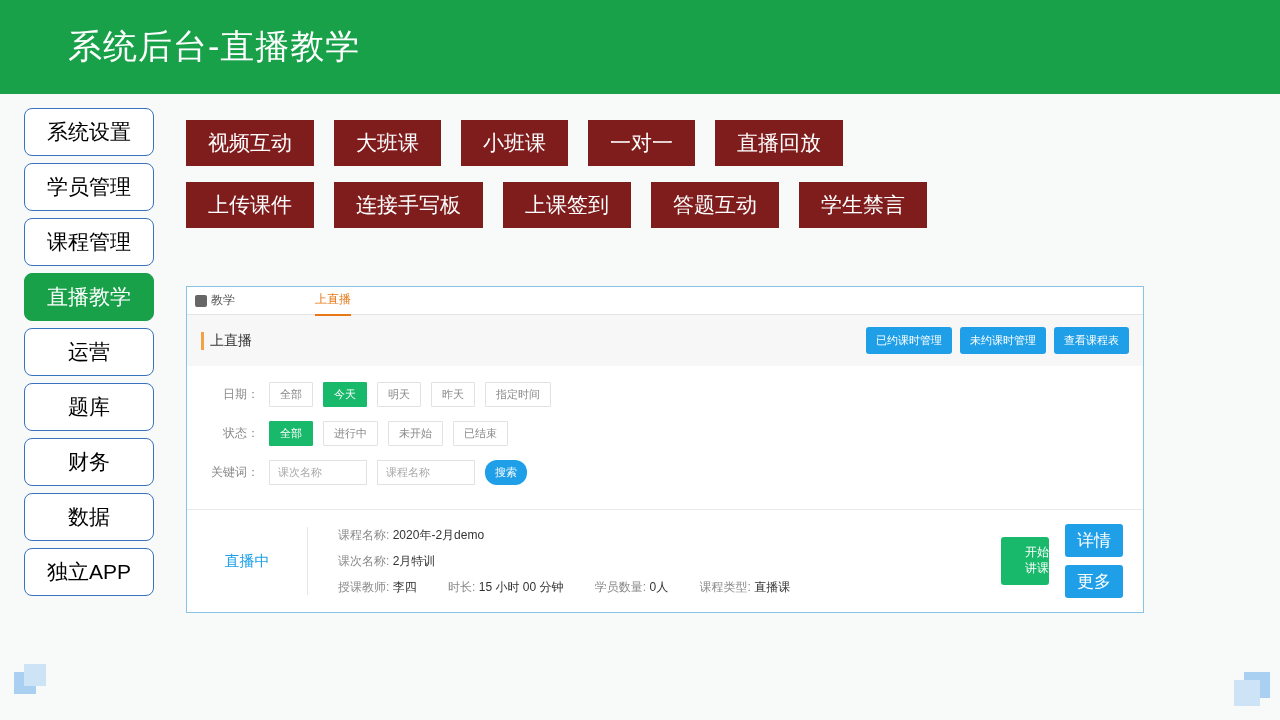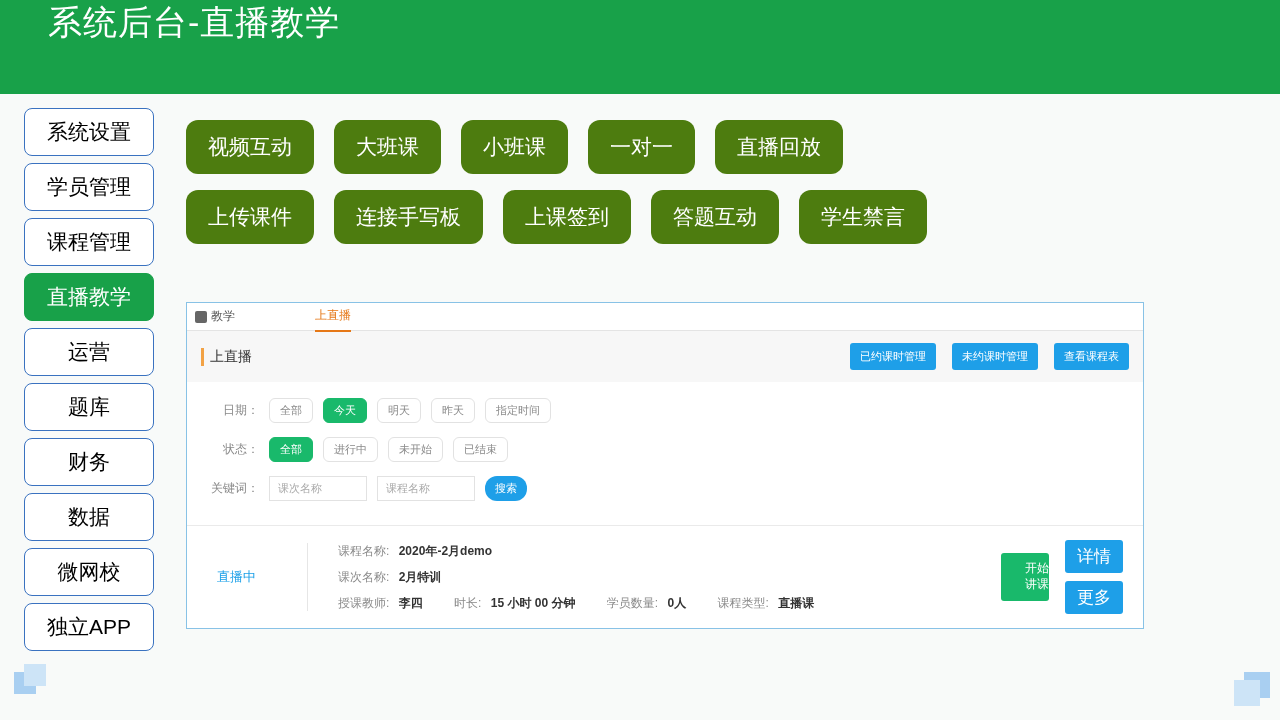--- a/index.html
+++ b/index.html
@@ -1,59 +1,59 @@
 <!DOCTYPE html>
 <html><head>
   <meta charset="utf-8">
   <style>
     * { margin: 0; padding: 0; box-sizing: border-box; font-family: "Microsoft YaHei", Arial, sans-serif; }
     body { width: 1280px; height: 720px; background: #f8faf9; overflow: hidden; position: relative; }
 
-    .header-banner { background: #18a149; height: 94px; display: flex; padding-left: 48px; }
+    .header-banner { background: #18a149; height: 94px; display: flex; align-items: center; padding-left: 68px; }
     .header-title { color: #fff; font-size: 34px; font-weight: 300; letter-spacing: 1px; }
 
     .main-wrap { display: flex; padding: 14px 0 0 24px; gap: 32px; }
 
     .sidebar { display: flex; flex-direction: column; gap: 7px; width: 130px; }
     .side-item { height: 48px; display: flex; align-items: center; justify-content: center; font-size: 21px; border: 1.5px solid #3a72c0; border-radius: 8px; background: #fff; color: #000; cursor: pointer; }
     .side-item.active { background: #18a149; color: #fff; border-color: #18a149; }
 
     .content { flex: 1; padding-right: 24px; }
 
     .pill-row { display: flex; gap: 20px; margin-top: 12px; margin-bottom: 16px; }
     .pill-row.second { margin-bottom: 26px; }
-    .pill { background: #4d7c0f; color: #fff; border-radius: 12px; height: 54px; display: flex; align-items: center; justify-content: center; font-size: 21px; padding: 0 22px; min-width: 100px; cursor: pointer; }
+    .pill { background: #7f1d1d; color: #fff; border-radius: 0; height: 46px; display: flex; align-items: center; justify-content: center; font-size: 21px; padding: 0 22px; min-width: 100px; cursor: pointer; }
 
     .panel { border: 1px solid #88c2e6; background: #fff; width: 958px; margin-top: 58px; }
     .panel-tabs { height: 28px; display: flex; align-items: center; border-bottom: 1px solid #e4e4e4; padding: 0 8px; gap: 80px; }
     .panel-tabs .crumb { display: flex; align-items: center; gap: 4px; color: #555; font-size: 12px; }
     .crumb-icon { width: 12px; height: 12px; background: #666; display: inline-block; mask: none; border-radius: 2px; }
     .panel-tabs .tab-active { color: #e67817; font-size: 12px; border-bottom: 2px solid #e67817; padding-bottom: 6px; margin-top: 6px; }
 
     .section-head { background: #f7f7f7; padding: 12px 14px; display: flex; align-items: center; }
     .section-title { border-left: 3px solid #f2a245; padding-left: 6px; font-size: 14px; color: #333; }
-    .head-btns { margin-left: auto; display: flex; gap: 16px; align-items: flex-end; }
+    .head-btns { margin-left: auto; display: flex; gap: 8px; align-items: flex-end; }
     .blue-btn { background: #1e9fe8; color: #fff; font-size: 11px; padding: 6px 10px; border-radius: 3px; cursor: pointer; }
 
     .filters { padding: 16px 24px 10px; font-size: 12px; color: #8a8a8a; }
     .filter-row { display: flex; align-items: center; gap: 10px; margin-bottom: 14px; }
     .filter-row .lbl { width: 48px; text-align: right; }
-    .chip { border: 1px solid #e2e2e2; color: #8a8a8a; padding: 4px 10px; border-radius: 6px; font-size: 11px; cursor: pointer; background: #fff; }
+    .chip { border: 1px solid #e2e2e2; color: #8a8a8a; padding: 4px 10px; border-radius: 1px; font-size: 11px; cursor: pointer; background: #fff; }
     .chip.on { background: #19b96b; color: #fff; border-color: #19b96b; }
     .tinput { border: 1px solid #e2e2e2; padding: 4px 8px; font-size: 11px; width: 98px; color:#aaa; background:#fff; }
     .sbtn { background: #1e9fe8; color: #fff; font-size: 11px; padding: 5px 10px; border-radius: 12px; cursor: pointer; }
 
     .card { border-top: 1px solid #eaeaea; padding: 14px 20px 14px 30px; display: flex; align-items: center; gap: 30px; }
-    .badge-live { color: #1ca0e8; font-size: 13px; font-weight: 500; width: 60px; }
+    .badge-live { color: #1ca0e8; font-size: 15px; font-weight: 500; width: 60px; text-align: center; }
     .card-divider { width: 1px; height: 68px; background: #e6e6e6; }
     .card-body { font-size: 12px; color: #8a8a8a; flex: 1; }
     .card-body .line { margin-bottom: 9px; }
     .card-body .line:last-child { margin-bottom: 0; }
     .card-body .k { color: #8a8a8a; }
-    .card-body .v { color: #333; margin-left: 6px; margin-right: 28px; font-weight: bold; }
+    .card-body .v { color: #333; margin-right: 28px; }
     .card-actions { display: flex; align-items: center; gap: 16px; }
     .big-green { background: #19b96b; color: #fff; width: 48px; height: 48px; display: flex; flex-direction: column; align-items: flex-end; justify-content: center; font-size: 12px; line-height: 1.3; border-radius: 3px; cursor: pointer; }
     .small-col { display: flex; flex-direction: column; gap: 8px; }
     .small-blue { background: #1e9fe8; color: #fff; font-size: 17px; padding: 5px 12px; border-radius: 3px; cursor: pointer; text-align: center; }
 
     .deco-bl { position: absolute; left: 14px; bottom: 22px; width: 34px; height: 34px; }
     .deco-bl::before { content:""; position:absolute; left:0; top:8px; width:22px; height:22px; background:#a9cff1; }
     .deco-bl::after { content:""; position:absolute; left:10px; top:0; width:22px; height:22px; background:#cde4f7; }
     .deco-br { position: absolute; right: 10px; bottom: 14px; width: 40px; height: 40px; }
     .deco-br::before { content:""; position:absolute; right:0; bottom:8px; width:26px; height:26px; background:#a9cff1; }
@@ -70,21 +70,20 @@
 
   <div class="sidebar">
     <div class="side-item">系统设置</div>
     <div class="side-item">学员管理</div>
     <div class="side-item">课程管理</div>
     <div class="side-item active">直播教学</div>
     <div class="side-item">运营</div>
     <div class="side-item">题库</div>
     <div class="side-item">财务</div>
     <div class="side-item">数据</div>
-    <div class="side-item">微网校</div>
     <div class="side-item">独立APP</div>
   </div>
 
   <div class="content">
 
     <div class="pill-row">
       <div class="pill">视频互动</div>
       <div class="pill">大班课</div>
       <div class="pill">小班课</div>
       <div class="pill">一对一</div>

